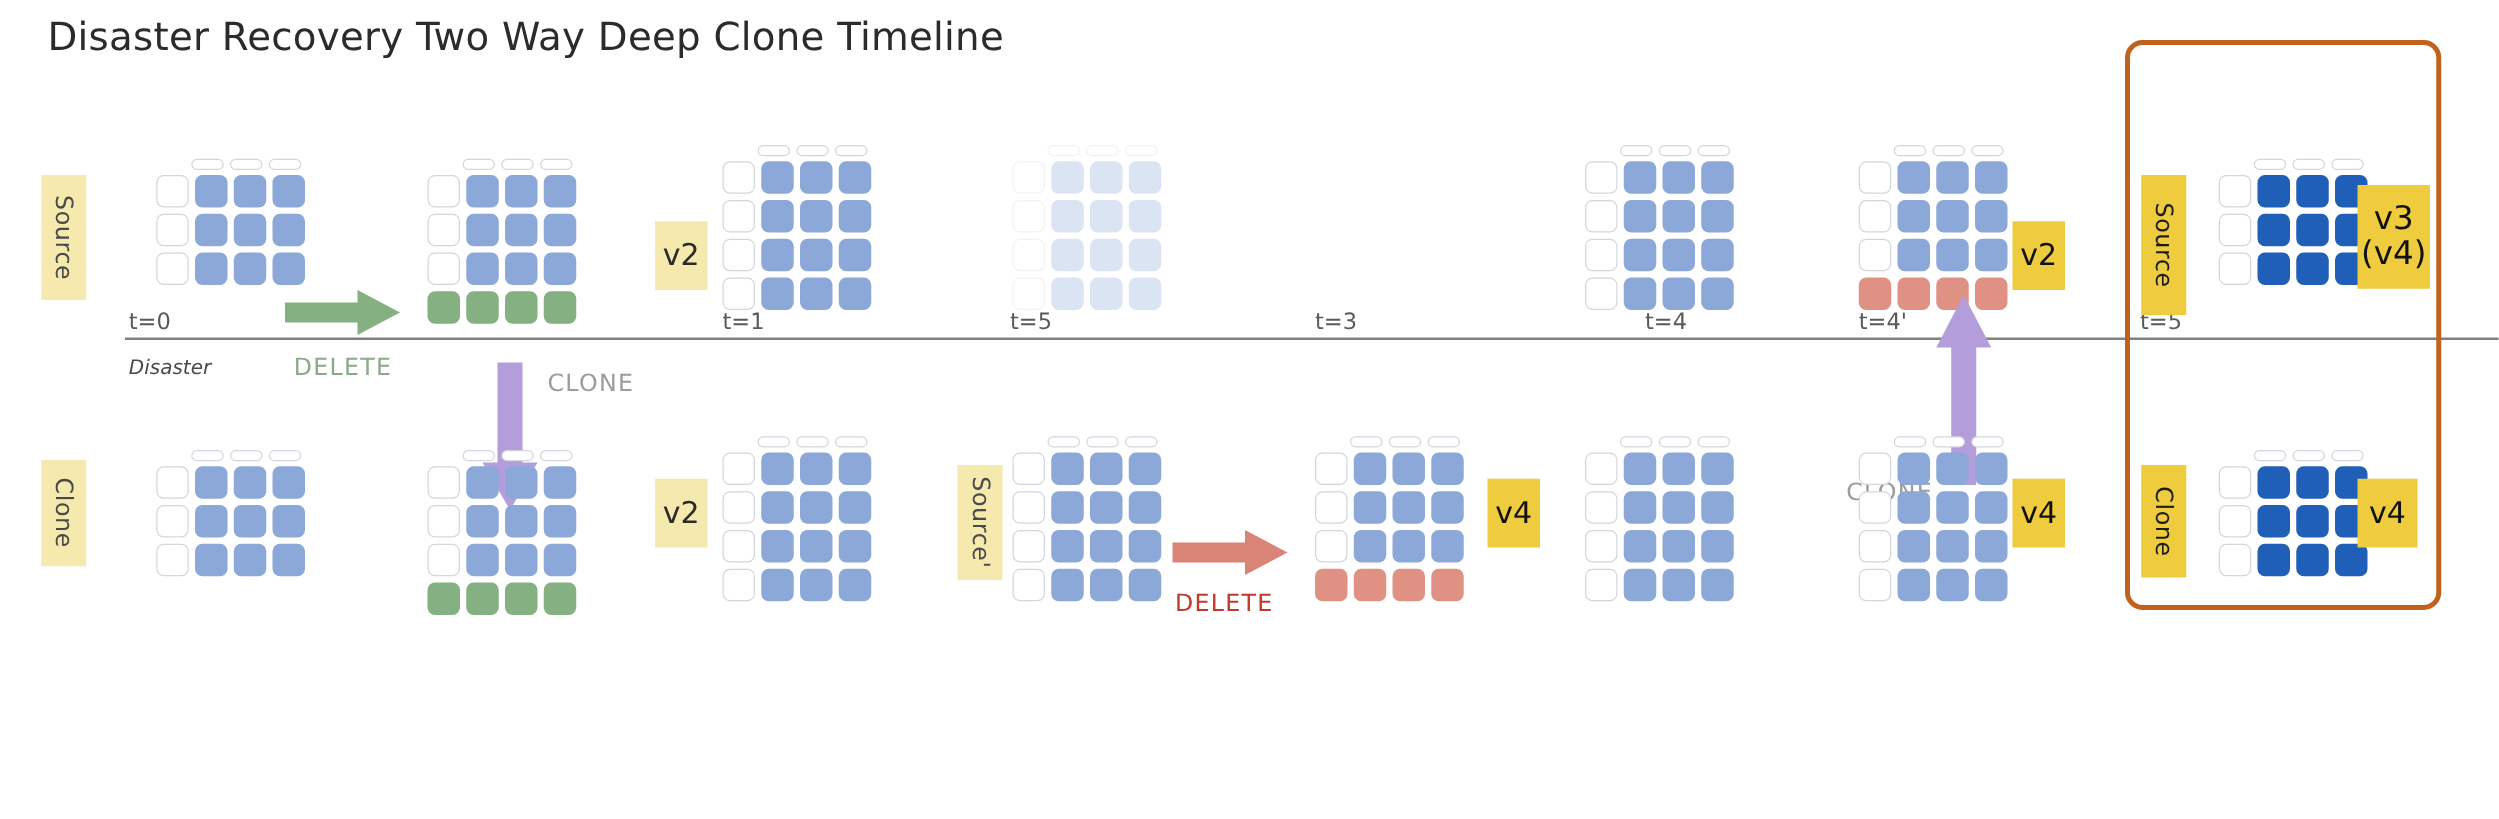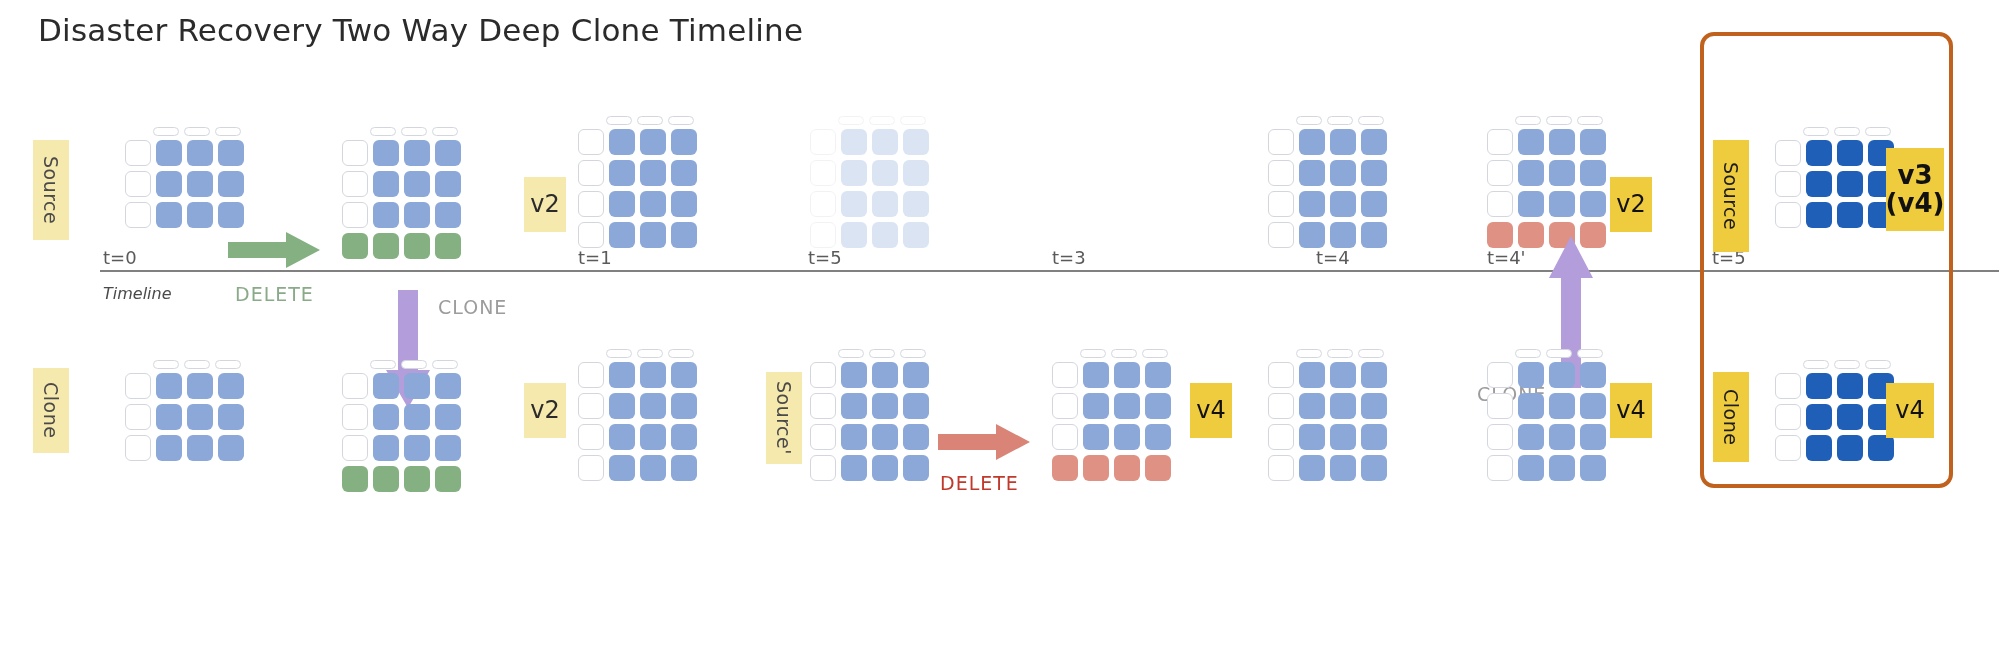--- a/index.html
+++ b/index.html
@@ -85,21 +85,21 @@
   svg.arrow{position:absolute;overflow:visible;}
 </style>
 </head>
 <body>
 
 <div class="page">
 
   <div class="title">Disaster Recovery Two Way Deep Clone Timeline</div>
 
   <div class="axis"></div>
-  <div class="axis-caption">Timeline</div>
+  <div class="axis-caption">Disaster</div>
 
   <div class="tick-label" style="left:103px">t=0</div>
   <div class="tick-label" style="left:578px">t=1</div>
   <div class="tick-label" style="left:808px">t=5</div>
   <div class="tick-label" style="left:1052px">t=3</div>
   <div class="tick-label" style="left:1316px">t=4</div>
   <div class="tick-label" style="left:1487px">t=4'</div>
   <div class="tick-label" style="left:1712px">t=5</div>
 
   <div class="vlabel" style="left:33px;top:140px;width:36px;height:100px;">Source</div>
@@ -328,21 +328,21 @@
         <div class="cell darkblue"></div>
         <div class="cell darkblue"></div>
       </div>
       <div class="row">
         <div class="cell empty"></div>
         <div class="cell darkblue"></div>
         <div class="cell darkblue"></div>
         <div class="cell darkblue"></div>
       </div>
     </div>
-  <div class="vbadge strong two-line" style="left:1886px;top:148px;width:58px;height:83px;white-space:pre-line;font-weight:bold;">v3
+  <div class="vbadge strong two-line" style="left:1886px;top:148px;width:58px;height:83px;white-space:pre-line;">v3
 (v4)</div>
 
   <div class="vlabel" style="left:33px;top:368px;width:36px;height:85px;">Clone</div>
 
   <div class="grid" style="left:125px;top:360px;">
       <div class="hdr">
         <div class="pill"></div>
         <div class="pill"></div>
         <div class="pill"></div>
       </div>

